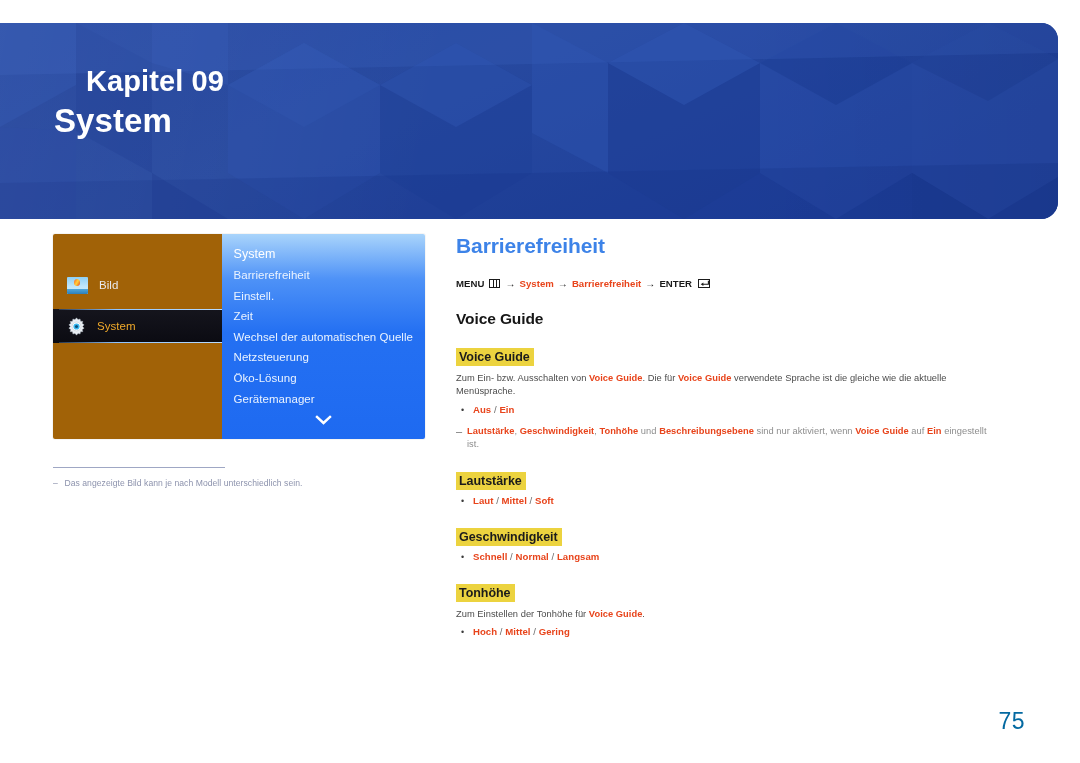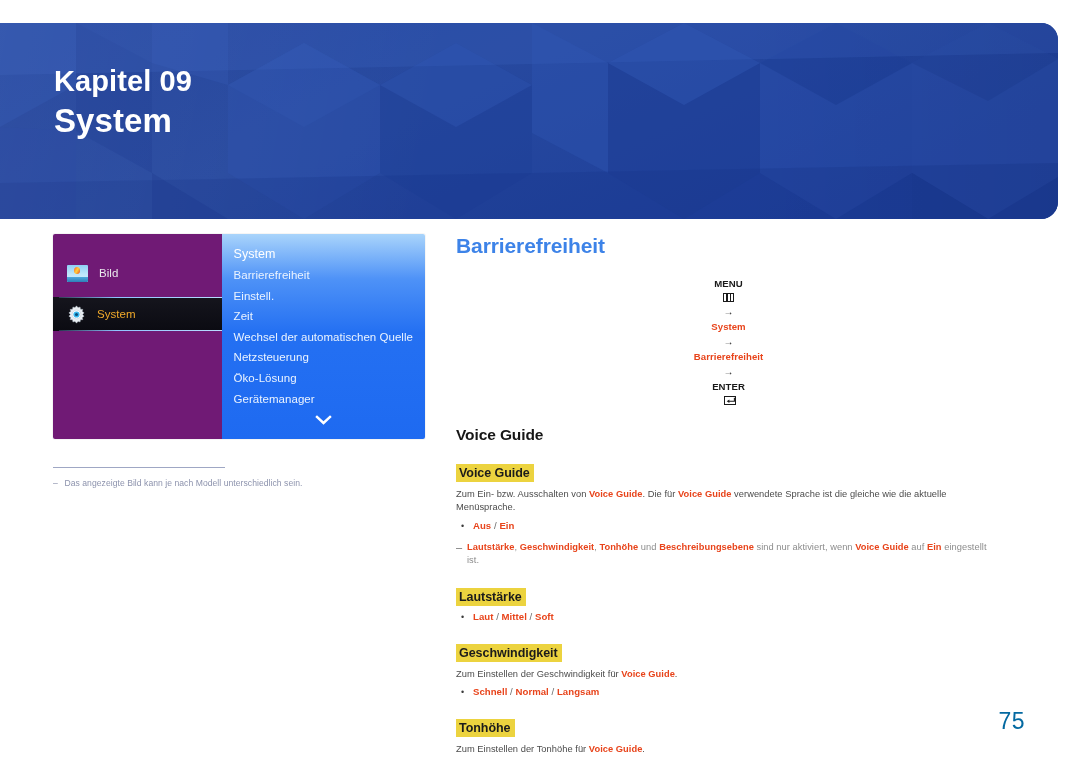--- a/index.html
+++ b/index.html
@@ -36,20 +36,21 @@
     left: 54px; top: 40px;
     color: #ffffff;
     z-index: 5;
   }
   .chapter-label {
     font-size: 29px;
     font-weight: bold;
     line-height: 1.28;
     letter-spacing: 0.1px;
     white-space: nowrap;
+    margin-left: 32px;
   }
   .chapter-title {
     font-size: 33px;
     font-weight: bold;
     line-height: 1.28;
     letter-spacing: 0.1px;
     white-space: nowrap;
   }
 
   
@@ -57,23 +58,23 @@
     position: absolute;
     left: 53px; top: 234px;
     width: 372px; height: 205px;
     display: flex;
     border-radius: 2px;
     overflow: hidden;
     box-shadow: 0 0 0 1px rgba(0,0,0,0.04);
   }
   .osd-left {
     width: 174px;
-    background: #701a75;
+    background: #a16207;
     position: relative;
-    padding-top: 22px;
+    padding-top: 34px;
   }
   .osd-item {
     height: 34px;
     display: flex;
     align-items: center;
     padding-left: 14px;
     gap: 11px;
     position: relative;
     margin-bottom: 7px;
   }
@@ -230,21 +231,20 @@
   .path {
     margin-top: 19px;
     font-size: 9.6px;
     font-weight: bold;
     color: #1a1a1a;
     letter-spacing: 0.04px;
     white-space: nowrap;
     display: flex;
     align-items: center;
     gap: 4px;
-    flex-direction: column;
   }
   .path .accent { color: #e8441b; }
   .path .arrow { color: #1a1a1a; font-weight: normal; font-size: 10px; }
   .icon-menu {
     display: inline-block;
     width: 11px; height: 9px;
     border: 1.2px solid #1a1a1a;
     position: relative;
     margin: 0 1px;
   }
@@ -490,23 +490,20 @@
         <span class="dot">•</span>
         <span class="opts">
           <span>Laut</span><span class="sep"> / </span><span>Mittel</span><span class="sep"> / </span><span>Soft</span>
         </span>
       </div>
     </div>
   </div>
 
   <div class="h3-wrap">
     <span class="h3">Geschwindigkeit</span>
-    <div class="body-text">
-      <span>Zum Einstellen der Geschwindigkeit für </span><b>Voice Guide</b><span>.</span>
-    </div>
     <div class="opt-list">
       <div class="opt-row">
         <span class="dot">•</span>
         <span class="opts">
           <span>Schnell</span><span class="sep"> / </span><span>Normal</span><span class="sep"> / </span><span>Langsam</span>
         </span>
       </div>
     </div>
   </div>
 

